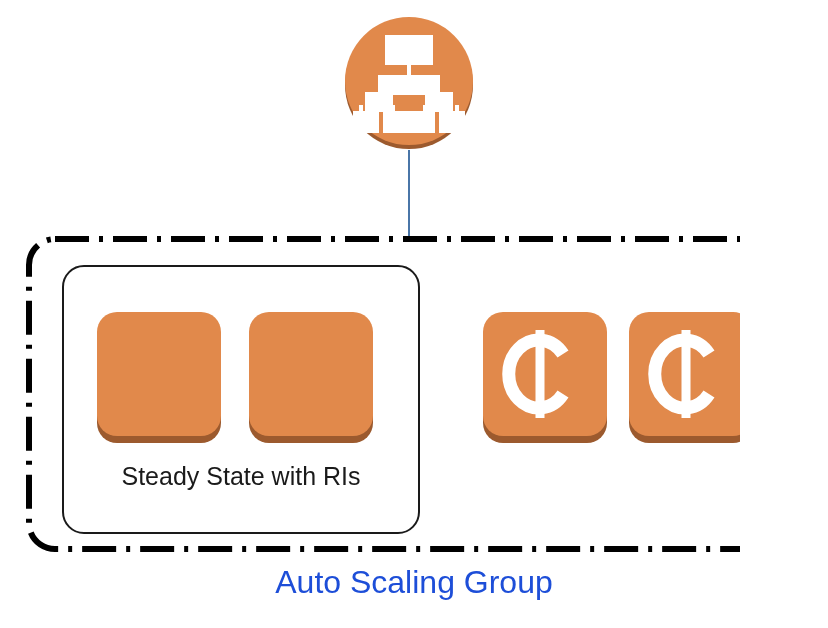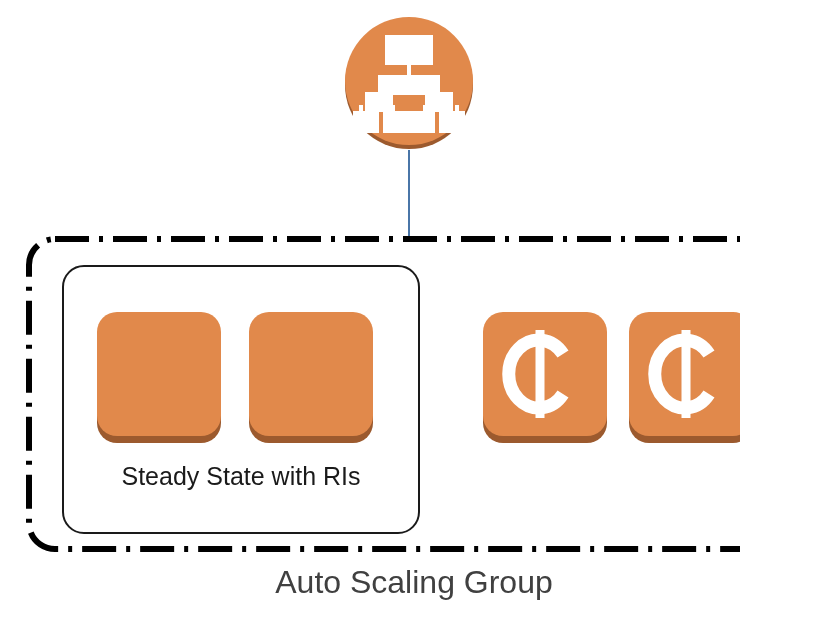--- a/index.html
+++ b/index.html
@@ -150,21 +150,21 @@
     top: 461px;
     width: 340px;
   }
 
   .caption {
     position: absolute;
     left: 0;
     top: 562px;
     width: 828px;
     text-align: center;
-    color: #404040;
+    color: #1d4ed8;
     font-size: 32px;
     line-height: 40px;
     white-space: nowrap;
   }
 </style>
 </head>
 <body>
 
 <div id="canvas">
 

